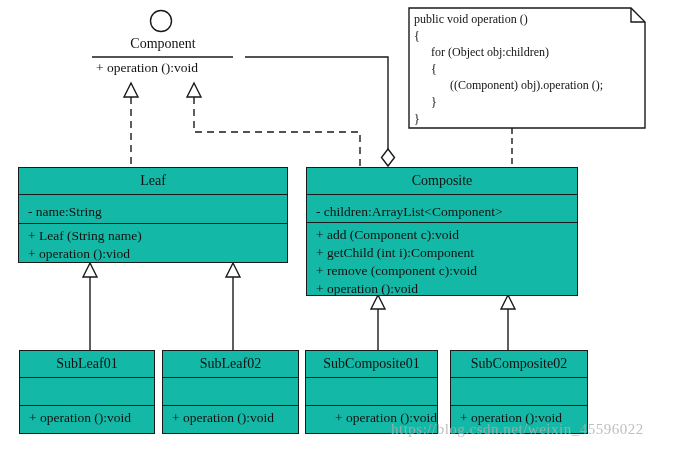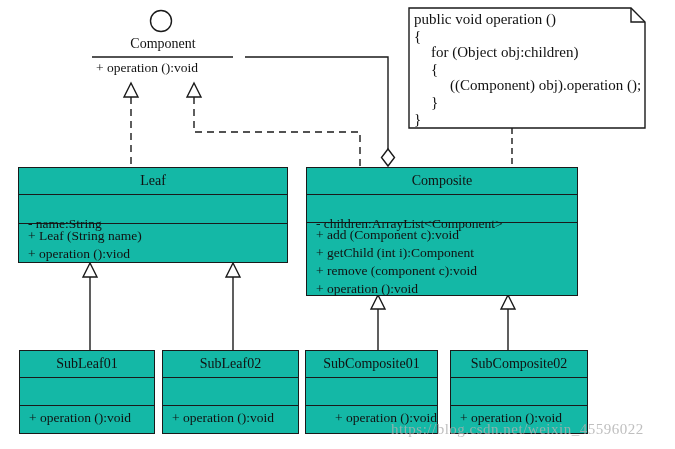--- a/index.html
+++ b/index.html
@@ -22,39 +22,39 @@
   }
   .uml-title{
     display:flex;align-items:center;justify-content:center;
     font-size:14px;
     height:26px;
     box-sizing:border-box;
   }
   .uml-attrs{
     border-top:1.4px solid #1a1a1a;
     box-sizing:border-box;
-    padding:20px 0 0 9px;
+    padding:8px 0 0 9px;
   }
   .uml-methods{
     border-top:1.4px solid #1a1a1a;
     box-sizing:border-box;
     padding:3px 0 0 9px;
   }
   .member{line-height:18px;white-space:nowrap;}
   .iface-name{
     position:absolute;left:93px;top:36px;width:140px;
     text-align:center;font-size:14px;z-index:1;
   }
   .iface-op{
     position:absolute;left:96px;top:60px;
     font-size:13.5px;white-space:nowrap;z-index:1;
   }
   .note-text{
     position:absolute;left:414px;top:11px;width:225px;
-    font-size:15px;z-index:2;
+    font-size:12px;z-index:2;
   }
   .note-line{line-height:16.6px;white-space:nowrap;}
   .ind1{padding-left:17px;}
   .ind2{padding-left:36px;}
   .watermark{
     position:absolute;left:391px;top:421px;
     font-family:Liberation Serif, serif;
     font-size:15px;
     color:rgba(175,175,175,0.8);
     letter-spacing:0.5px;

